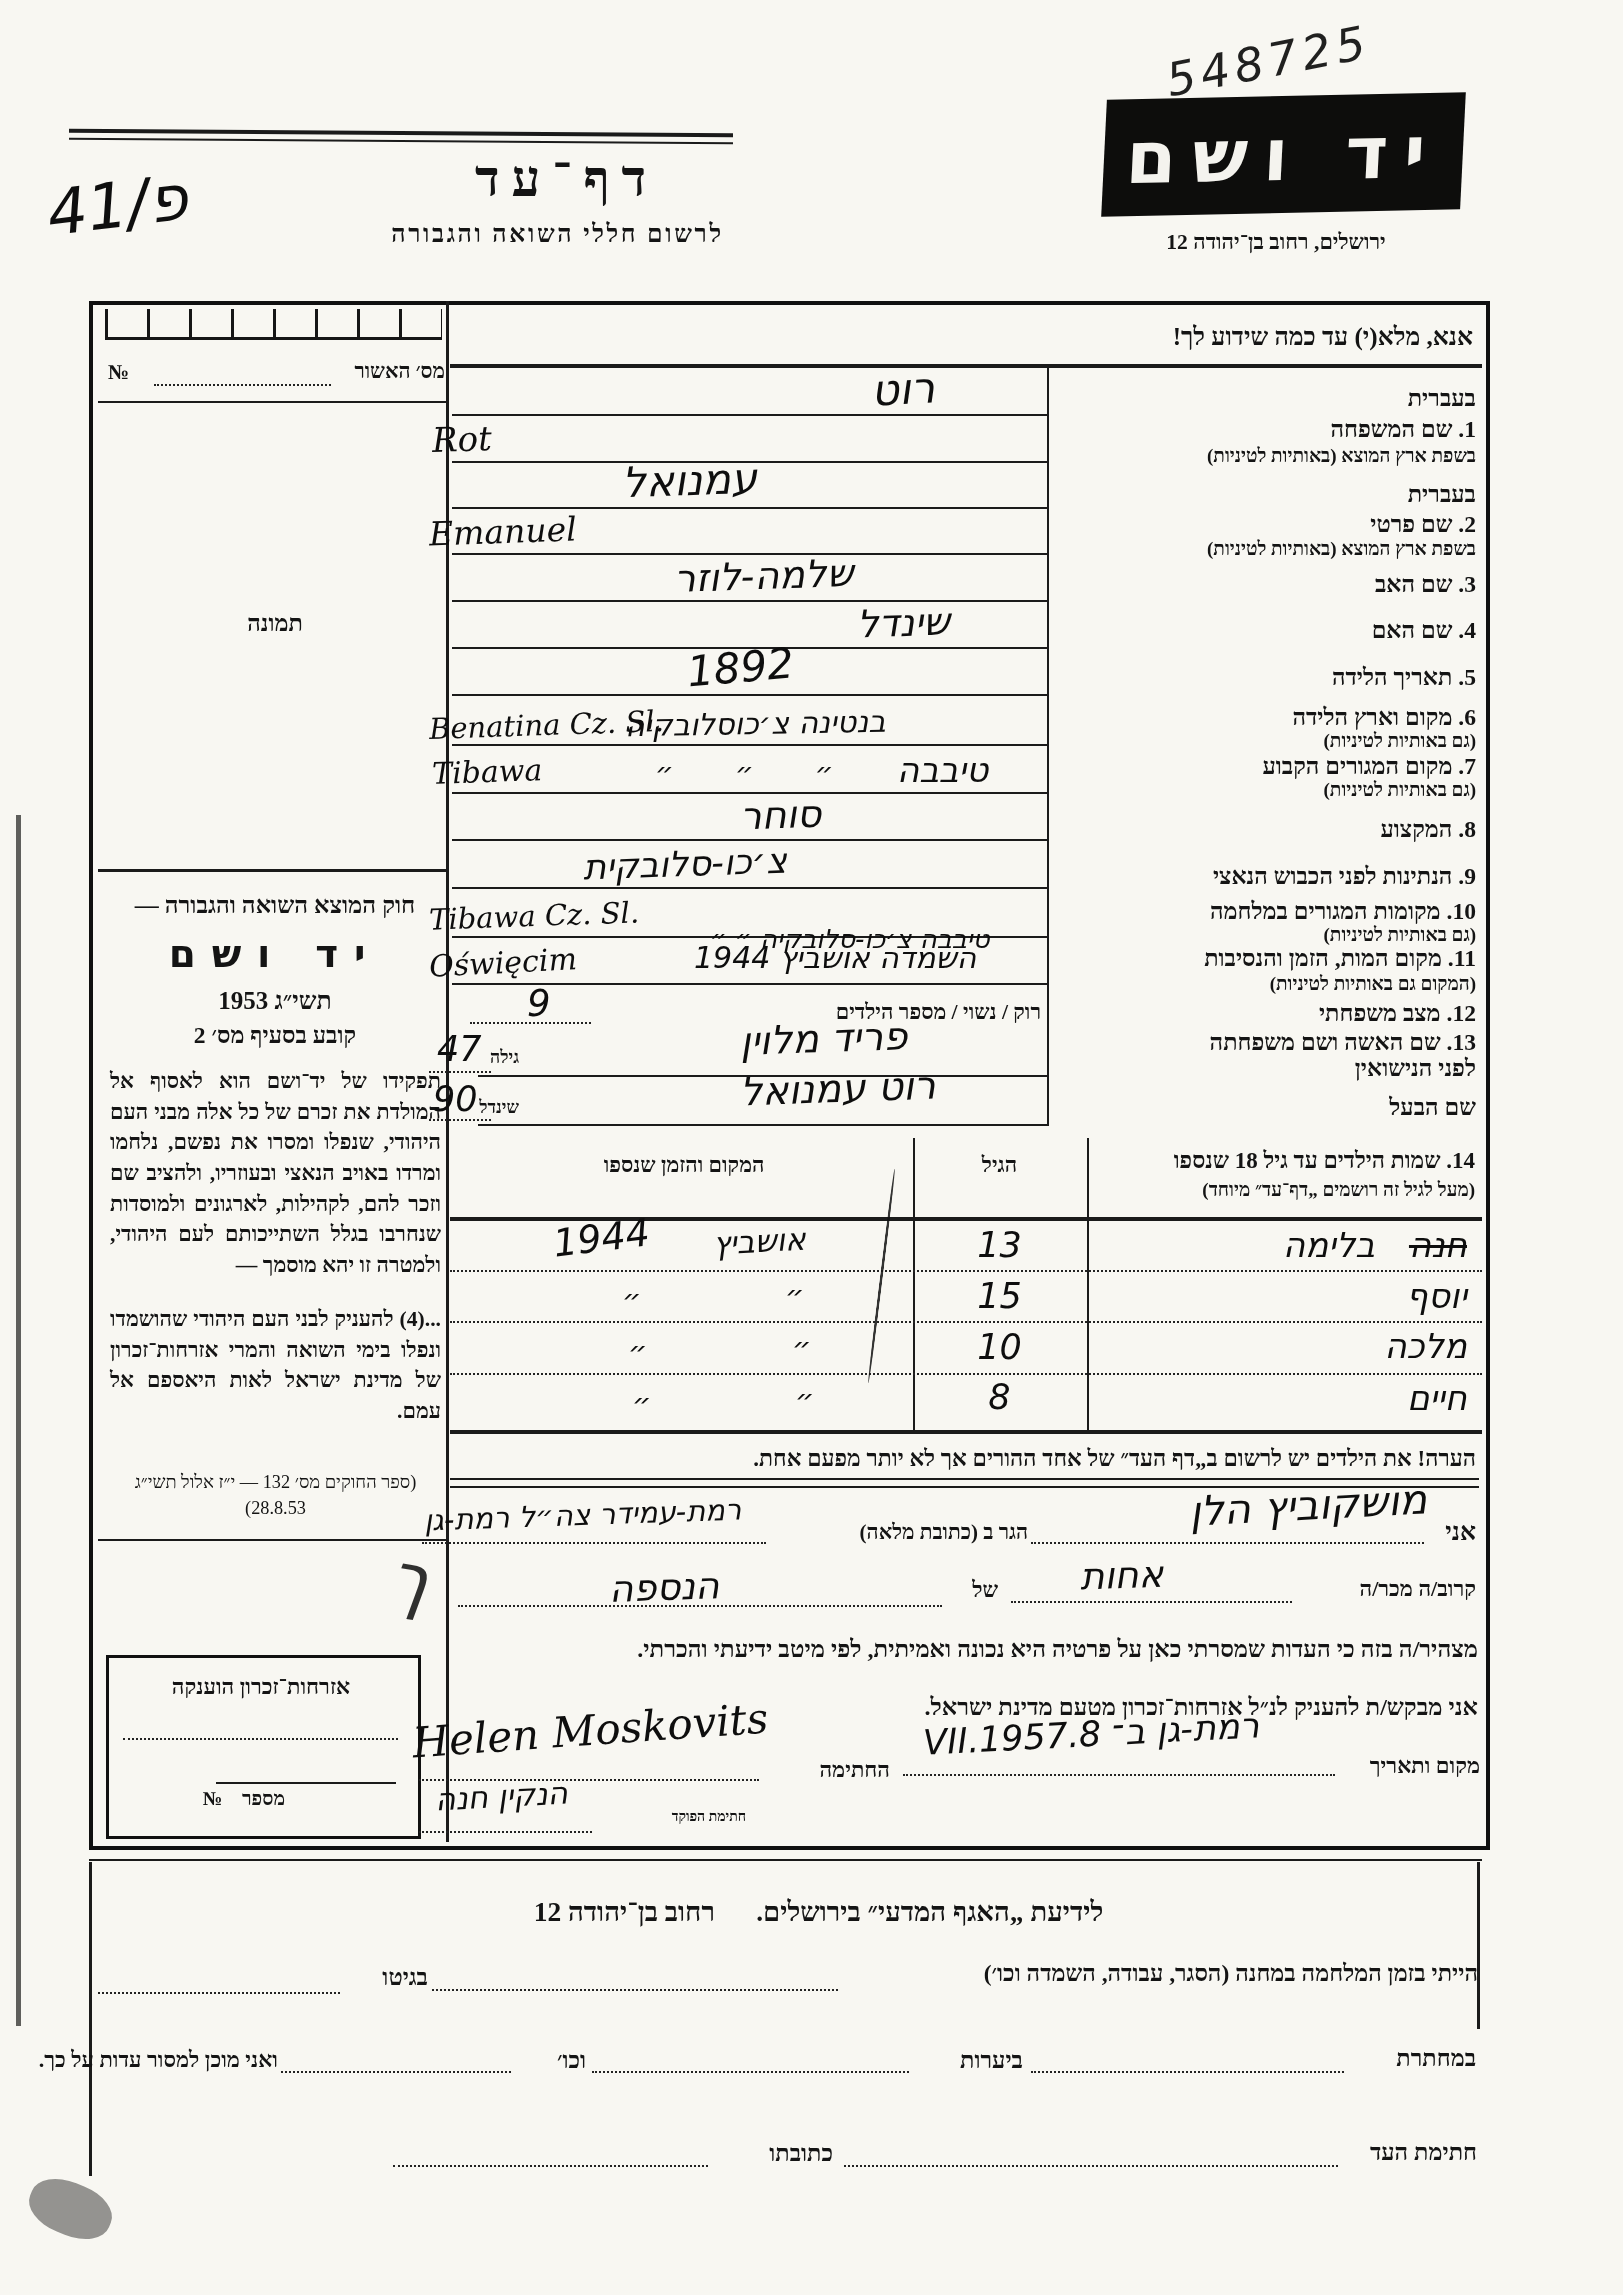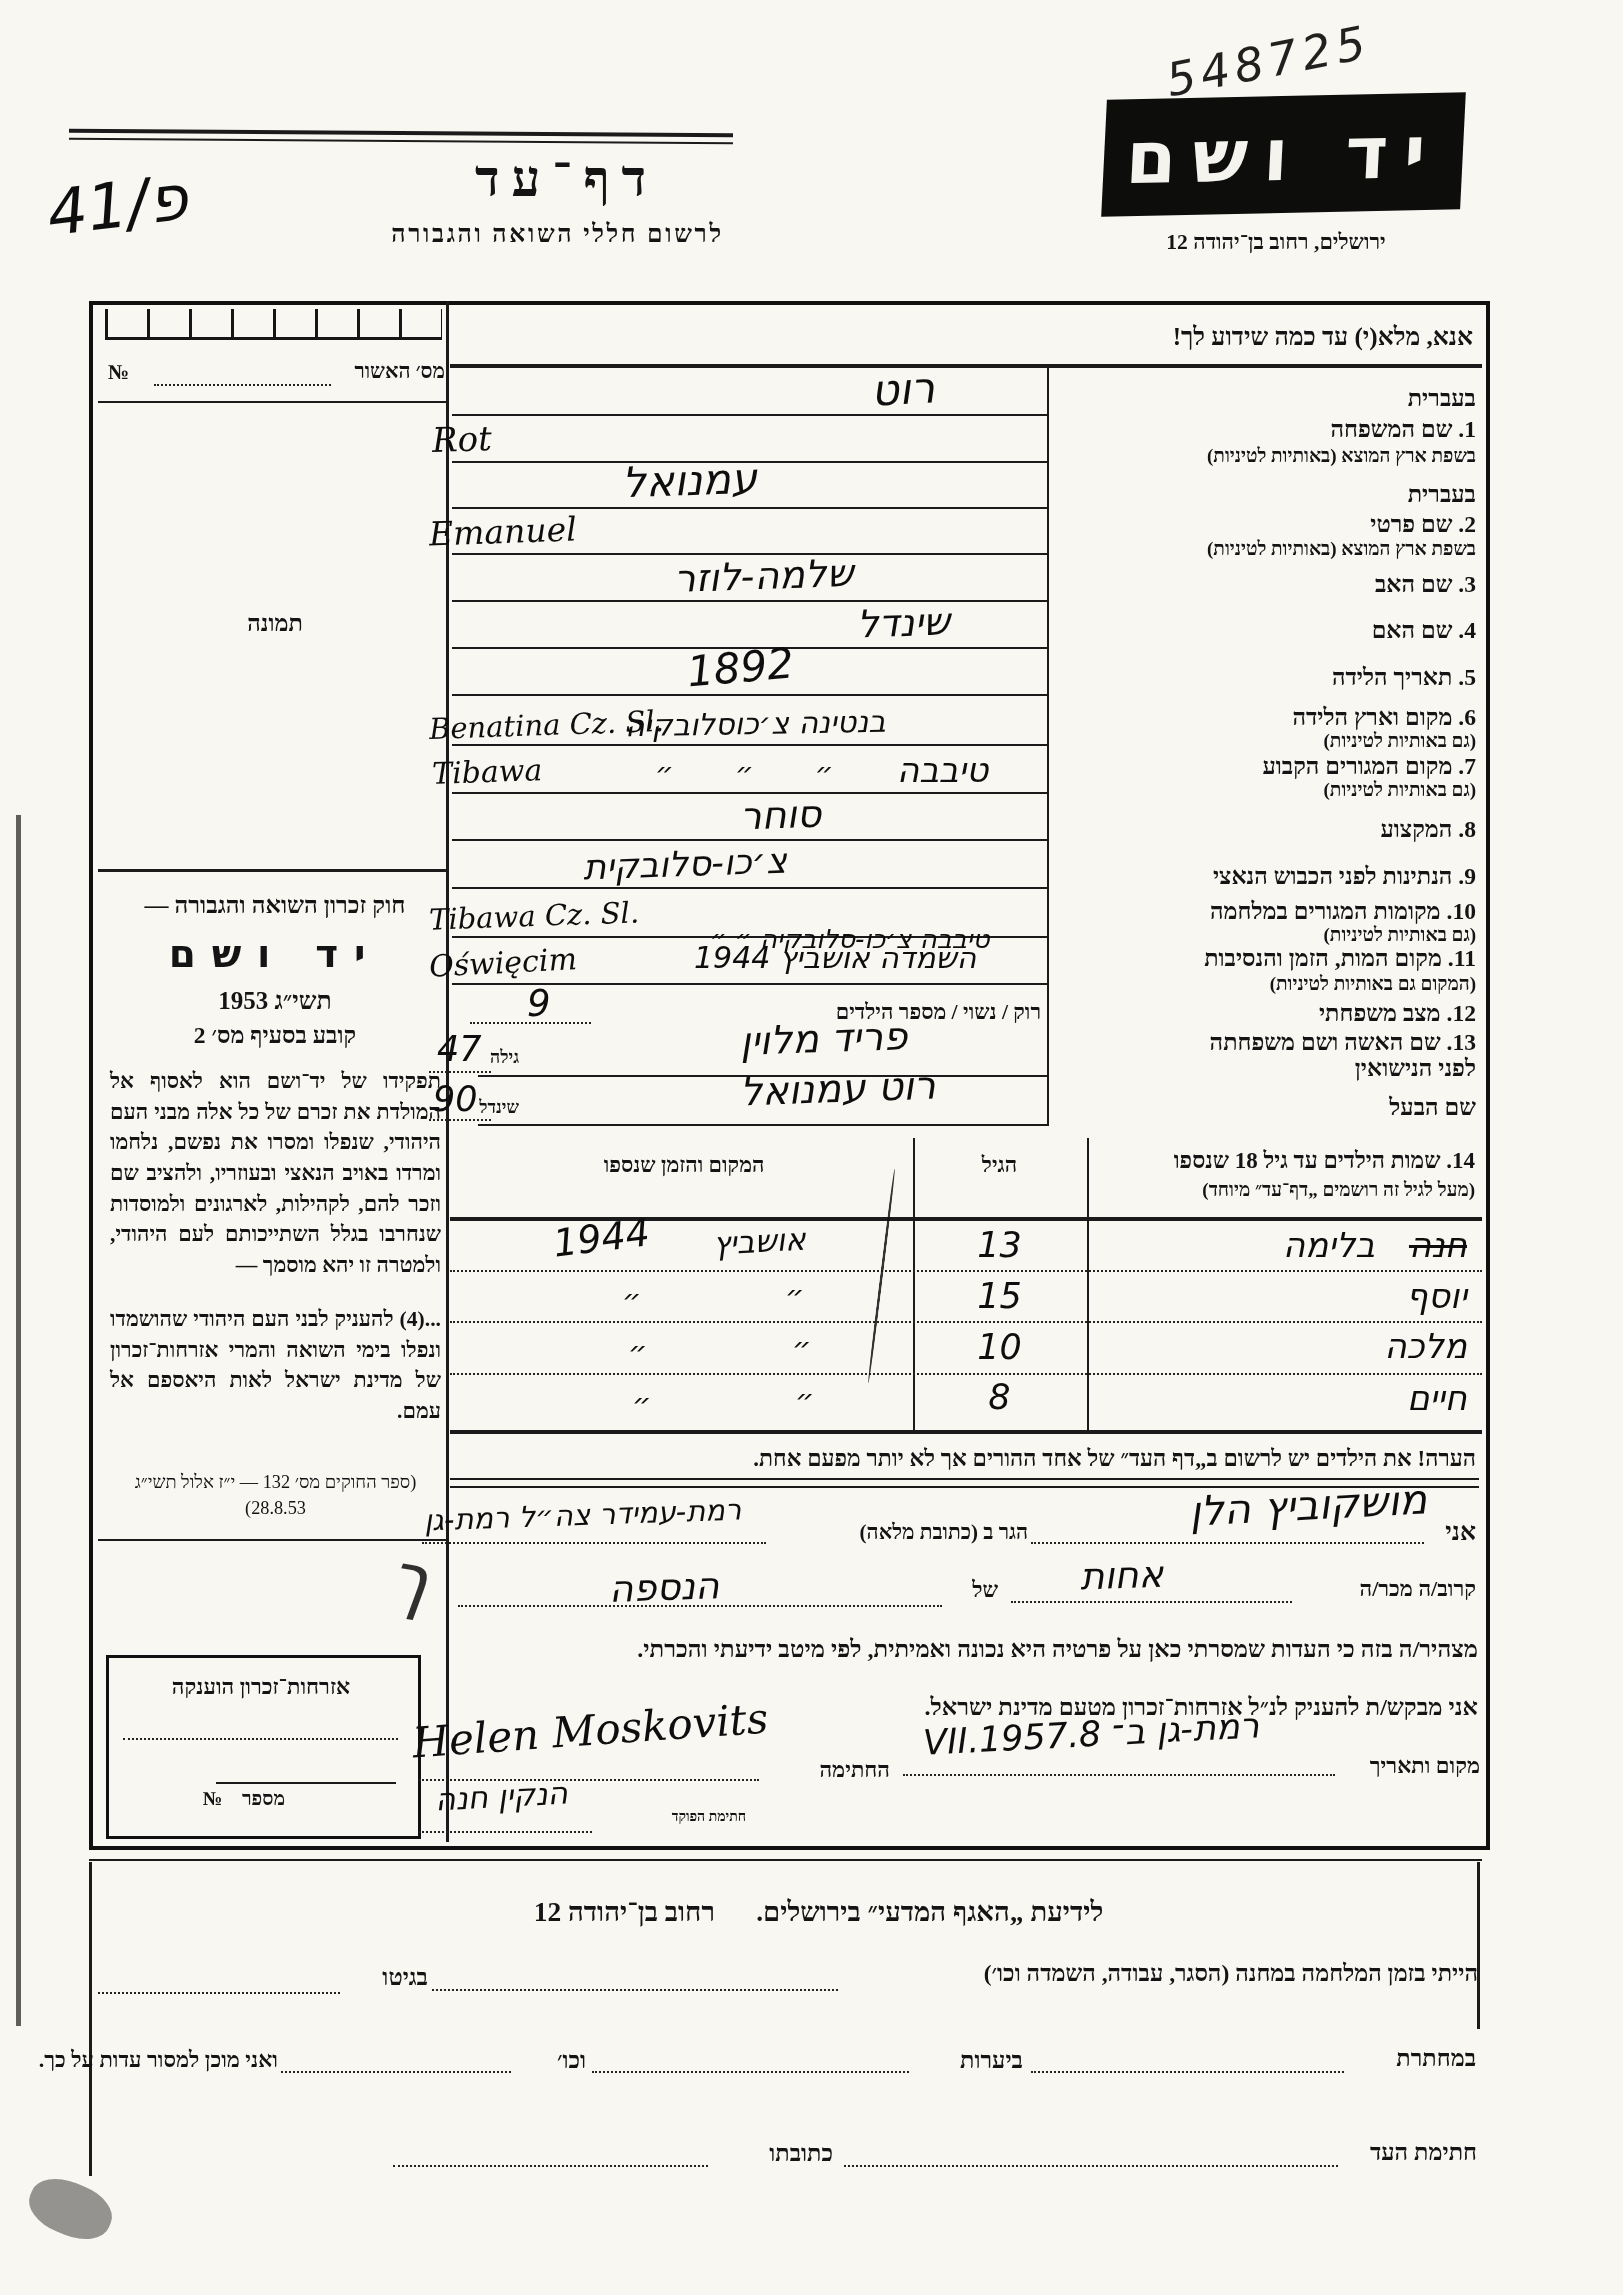--- a/index.html
+++ b/index.html
@@ -46,21 +46,21 @@
 
   <div class="abs ruler" style="left:105px;top:309px;width:337px;height:27.5px;"></div>
   <div class="abs he lbl" style="left:340px;top:359px;width:105px;font-size:21px;">מס׳ האשור</div>
   <div class="abs dot" style="left:154px;top:359px;width:177px;height:25px;"></div>
   <div class="abs lbl" style="left:108px;top:360px;width:39px;font-size:21px;text-align:left;">№</div>
   <div class="abs ln thin" style="left:98px;top:401px;width:348px;"></div>
 
   <div class="abs he lbl ctr" style="left:105px;top:610px;width:340px;font-size:23.6px;">תמונה</div>
   <div class="abs ln" style="left:98px;top:869px;width:348px;border-bottom-width:3.3px;"></div>
 
-  <div class="abs he lbl ctr" style="left:108px;top:891px;width:334px;font-size:24px;">חוק זכרון השואה והגבורה —</div>
+  <div class="abs he lbl ctr" style="left:108px;top:891px;width:334px;font-size:24px;">חוק המוצא השואה והגבורה —</div>
   <div class="abs he lbl ctr" style="left:108px;top:931px;width:334px;font-size:39px;letter-spacing:15.7px;font-family:'DejaVu Sans',sans-serif;">יד ושם</div>
   <div class="abs he lbl ctr" style="left:108px;top:986px;width:334px;font-size:25px;">תשי״ג 1953</div>
   <div class="abs he lbl ctr" style="left:108px;top:1022px;width:334px;font-size:23.6px;">קובע בסעיף מס׳ 2</div>
   <div class="abs he lbl jst" style="left:110px;top:1066px;width:331px;font-size:21.6px;line-height:1.42;">תפקידו של יד־ושם הוא לאסוף אל המולדת את זכרם של כל אלה מבני העם היהודי, שנפלו ומסרו את נפשם, נלחמו ומרדו באויב הנאצי ובעוזריו, ולהציב שם וזכר להם, לקהילות, לארגונים ולמוסדות שנחרבו בגלל השתייכותם לעם היהודי, ולמטרה זו יהא מוסמך —</div>
   <div class="abs he lbl jst" style="left:110px;top:1304px;width:331px;font-size:21.6px;line-height:1.42;">‏...(4) להעניק לבני העם היהודי שהושמדו ונפלו בימי השואה והמרי אזרחות־זכרון של מדינת ישראל לאות היאספם אל עמם.</div>
   <div class="abs he lbl ctr" style="left:110px;top:1470px;width:331px;font-size:18.3px;line-height:1.4;font-weight:normal;">(ספר החוקים מס׳ 132 — י״ז אלול תשי״ג 28.8.53)</div>
   <div class="abs ln" style="left:98px;top:1539px;width:348px;"></div>
   <div class="abs hw" style="left:390px;top:1537px;font-size:72px;transform:rotate(9deg);opacity:.85;">ך</div>
 
   <div class="abs" style="left:106px;top:1655px;width:309px;height:178px;border:3.9px solid #111;"></div>

